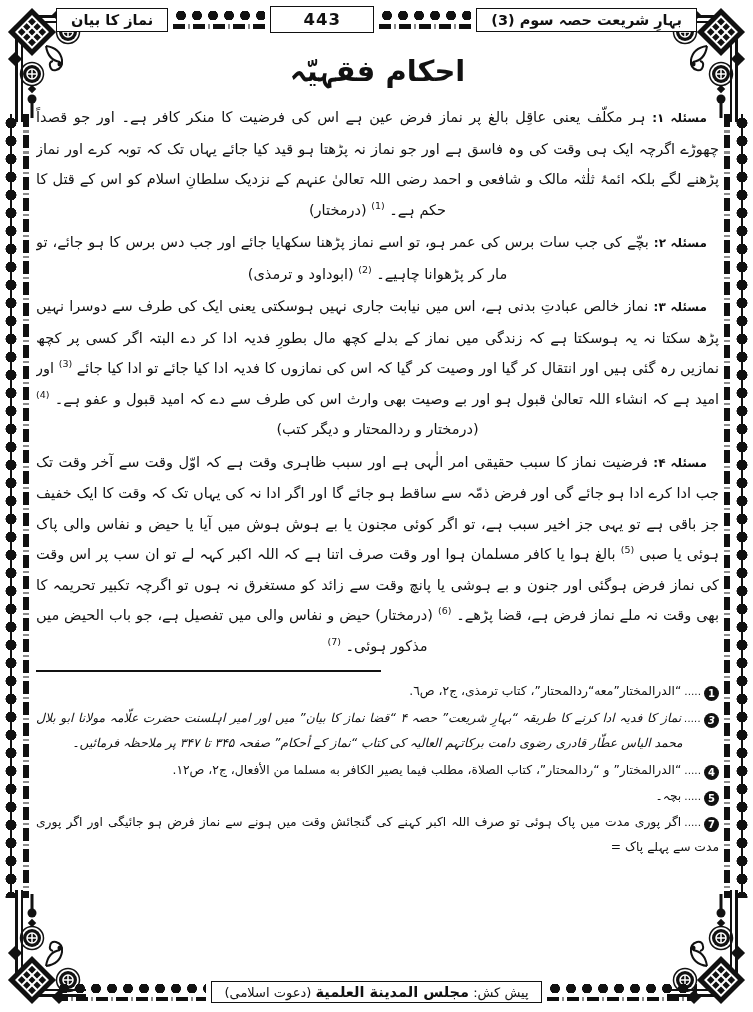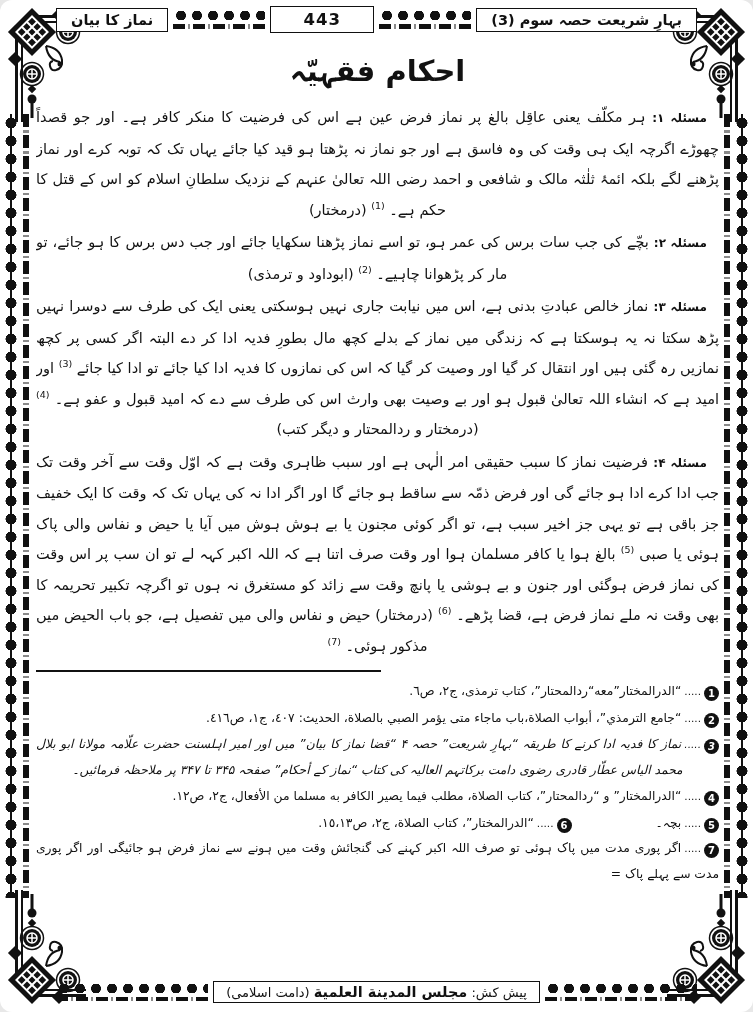--- a/index.html
+++ b/index.html
@@ -1,18 +1,18 @@
 <!DOCTYPE html>
 <html lang="ur" dir="rtl"><head>
 <meta charset="utf-8">
 <style>
   html,body{margin:0;padding:0;background:#e8e8e8;}
   .page{
     position:relative;width:753px;height:1012px;background:#fff;margin:0 auto;
-    overflow:hidden;font-family:"DejaVu Sans",sans-serif;color:#111;border-radius:12px;
+    overflow:hidden;font-family:"DejaVu Sans",sans-serif;color:#111;
   }
   
   .corner{position:absolute;width:84px;height:120px;pointer-events:none;}
   .corner.tl{top:2px;left:2px;}
   .corner.tr{top:2px;right:2px;transform:scaleX(-1);}
   .corner.bl{bottom:2px;left:2px;transform:scaleY(-1);}
   .corner.br{bottom:2px;right:2px;transform:scale(-1,-1);}
   
   .rail{position:absolute;top:114px;bottom:114px;width:30px;}
   .rail .beads{
@@ -247,40 +247,38 @@
 
     <p class="para"><b class="mlabel">مسئلہ ۱:</b> <span class="para-text">ہر مکلّف یعنی عاقِل بالغ پر نماز فرض عین ہے اس کی فرضیت کا منکر کافر ہے۔ اور جو قصداً چھوڑے اگرچہ ایک ہی وقت کی وہ فاسق ہے اور جو نماز نہ پڑھتا ہو قید کیا جائے یہاں تک کہ توبہ کرے اور نماز پڑھنے لگے بلکہ ائمۂ ثلٰثہ مالک و شافعی و احمد رضی اللہ تعالیٰ عنہم کے نزدیک سلطانِ اسلام کو اس کے قتل کا حکم ہے۔ <sup>(1)</sup> (درمختار)</span></p>
     <p class="para"><b class="mlabel">مسئلہ ۲:</b> <span class="para-text">بچّے کی جب سات برس کی عمر ہو، تو اسے نماز پڑھنا سکھایا جائے اور جب دس برس کا ہو جائے، تو مار کر پڑھوانا چاہیے۔ <sup>(2)</sup> (ابوداود و ترمذی)</span></p>
     <p class="para"><b class="mlabel">مسئلہ ۳:</b> <span class="para-text">نماز خالص عبادتِ بدنی ہے، اس میں نیابت جاری نہیں ہوسکتی یعنی ایک کی طرف سے دوسرا نہیں پڑھ سکتا نہ یہ ہوسکتا ہے کہ زندگی میں نماز کے بدلے کچھ مال بطورِ فدیہ ادا کر دے البتہ اگر کسی پر کچھ نمازیں رہ گئی ہیں اور انتقال کر گیا اور وصیت کر گیا کہ اس کی نمازوں کا فدیہ ادا کیا جائے تو ادا کیا جائے <sup>(3)</sup> اور امید ہے کہ انشاء اللہ تعالیٰ قبول ہو اور بے وصیت بھی وارث اس کی طرف سے دے کہ امید قبول و عفو ہے۔ <sup>(4)</sup> (درمختار و ردالمحتار و دیگر کتب)</span></p>
     <p class="para"><b class="mlabel">مسئلہ ۴:</b> <span class="para-text">فرضیت نماز کا سبب حقیقی امر الٰہی ہے اور سبب ظاہری وقت ہے کہ اوّل وقت سے آخر وقت تک جب ادا کرے ادا ہو جائے گی اور فرض ذمّہ سے ساقط ہو جائے گا اور اگر ادا نہ کی یہاں تک کہ وقت کا ایک خفیف جز باقی ہے تو یہی جز اخیر سبب ہے، تو اگر کوئی مجنون یا بے ہوش ہوش میں آیا یا حیض و نفاس والی پاک ہوئی یا صبی <sup>(5)</sup> بالغ ہوا یا کافر مسلمان ہوا اور وقت صرف اتنا ہے کہ اللہ اکبر کہہ لے تو ان سب پر اس وقت کی نماز فرض ہوگئی اور جنون و بے ہوشی یا پانچ وقت سے زائد کو مستغرق نہ ہوں تو اگرچہ تکبیر تحریمہ کا بھی وقت نہ ملے نماز فرض ہے، قضا پڑھے۔ <sup>(6)</sup> (درمختار) حیض و نفاس والی میں تفصیل ہے، جو باب الحیض میں مذکور ہوئی۔ <sup>(7)</sup></span></p>
 
     <hr class="fnsep">
 
     <div class="fnzone">
       <p class="fnrow"><span class="fnbadge">1</span><span class="leader">.....</span><span>“الدرالمختار”معه“ردالمحتار”، كتاب ترمذی، ج٢، ص٦.</span></p>
-      <p class="fnrow"><span class="fnbadge">2</span><span class="leader">.....</span><span>“جامع الترمذي”، أبواب الصلاة،باب ماجاء متى يؤمر الصبي بالصلاة، الحديث: ٤٠٧، ج١، ص٤١٦.</span></p>
       <p class="fnrow just"><span class="fnbadge">3</span><span class="leader">.....</span><span>نماز کا فدیہ ادا کرنے کا طریقہ “بہارِ شریعت” حصہ ۴ “قضا نماز کا بیان” میں اور امیر اہلسنت حضرت علّامہ مولانا ابو بلال محمد الیاس عطّار قادری رضوی دامت برکاتہم العالیہ کی کتاب “نماز کے أحکام” صفحہ ۳۴۵ تا ۳۴۷ پر ملاحظہ فرمائیں۔</span></p>
       <p class="fnrow"><span class="fnbadge">4</span><span class="leader">.....</span><span>“الدرالمختار” و “ردالمحتار”، كتاب الصلاة، مطلب فيما يصير الكافر به مسلما من الأفعال، ج٢، ص١٢.</span></p>
       <div class="fnpair">
         <p class="fnrow" style="margin:0"><span class="fnbadge">5</span><span class="leader">.....</span><span>بچہ۔</span></p>
-        <p class="fnrow" style="margin:0"><span class="fnbadge">6</span><span class="leader">.....</span><span>“الدرالمختار”، كتاب الصلاة، ج٢، ص١٥،١٣.</span></p>
       </div>
       <p class="fnrow full"><span class="fnbadge">7</span><span class="leader">.....</span><span>اگر پوری مدت میں پاک ہوئی تو صرف اللہ اکبر کہنے کی گنجائش وقت میں ہونے سے نماز فرض ہو جائیگی اور اگر پوری مدت سے پہلے پاک =</span></p>
     </div>
   </div>
 
   <div class="footer-row">
     <div class="hchain">
         <div class="dots"></div>
         <div class="dashline"></div>
       </div>
     <div class="footer-box">
       <span>پیش کش:</span>
       <span class="fname">مجلس المدینة العلمیة</span>
-      <span>(دامت اسلامی)</span>
+      <span>(دعوت اسلامی)</span>
     </div>
     <div class="hchain">
         <div class="dots"></div>
         <div class="dashline"></div>
       </div>
   </div>
 
 </div>
 
 </body></html>

